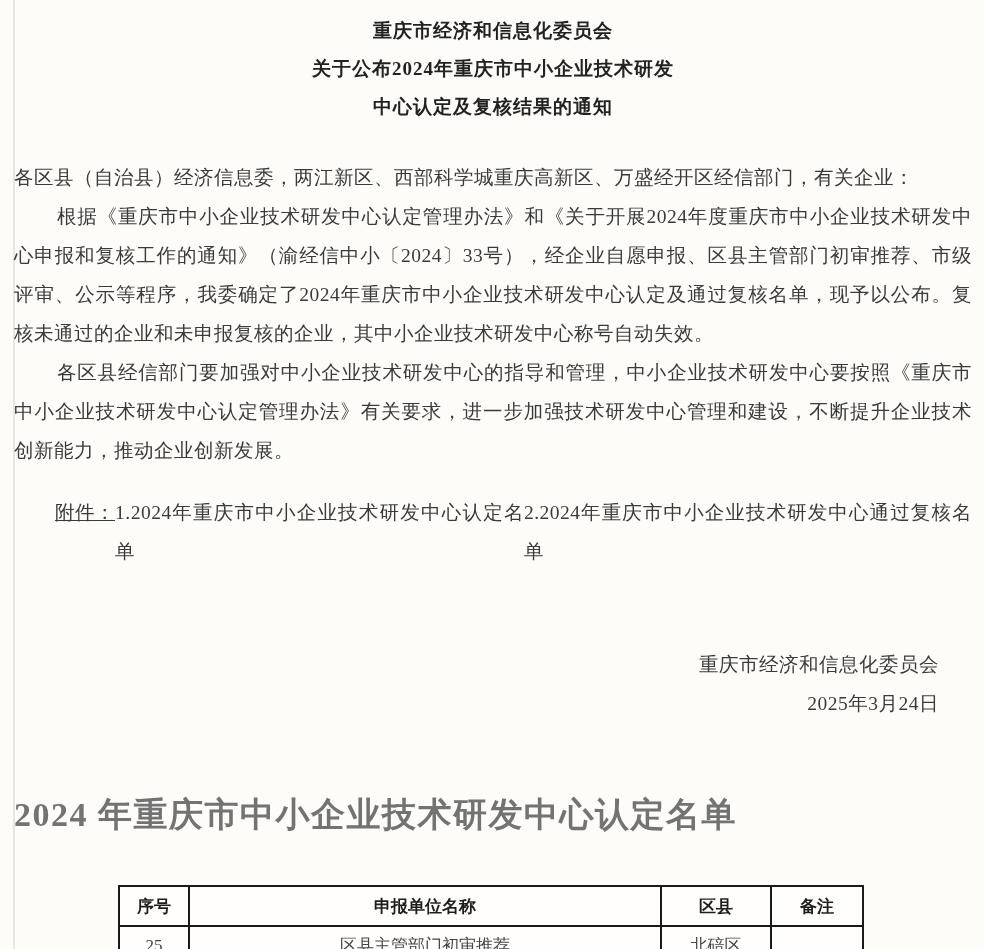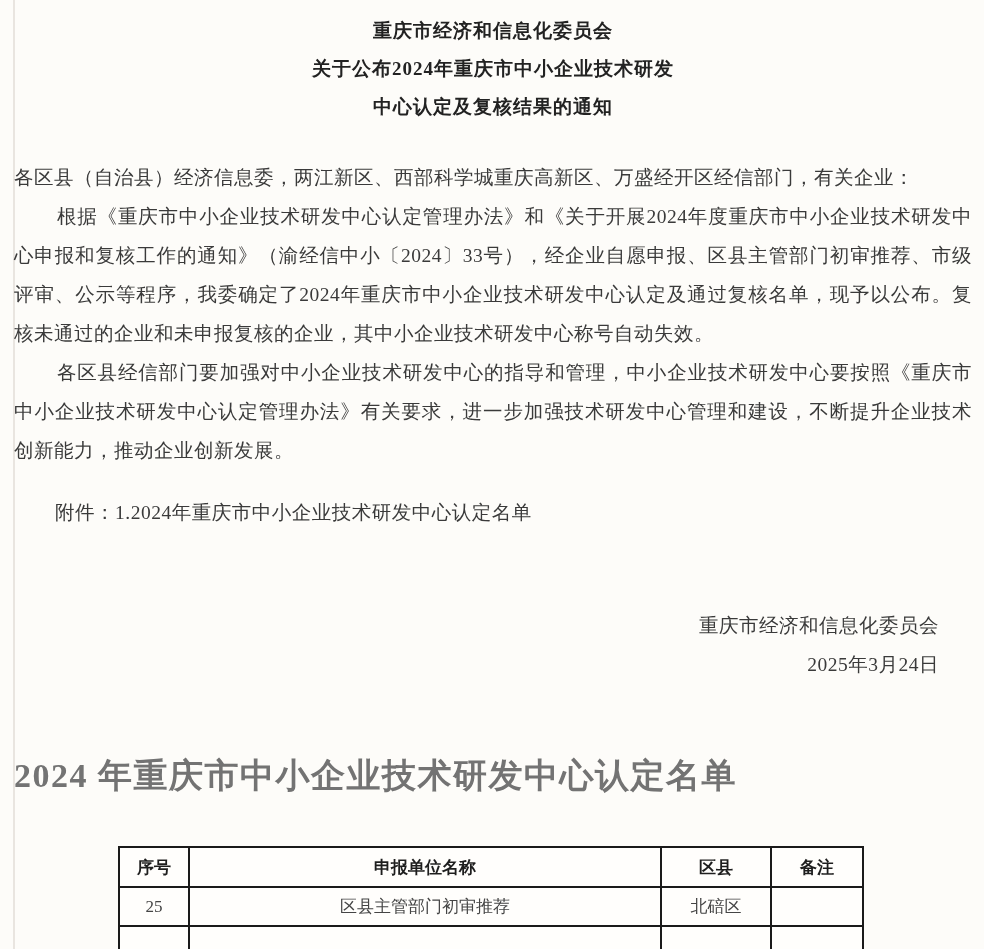--- a/index.html
+++ b/index.html
@@ -40,21 +40,21 @@
     text-align: justify;
   }
   .salutation { margin-top: 32px; }
   .para { text-indent: 2.2em; }
   .attachments {
     margin-top: 23px;
     margin-left: 41px;
     display: flex;
     align-items: flex-start;
   }
-  .attachments .label { white-space: nowrap; }
+  .attachments .label { white-space: nowrap; text-decoration: underline; }
   .attachment-items { display: flex; flex-direction: row; }
   .signature-block {
     margin-top: 74px;
     text-align: right;
     padding-right: 33px;
   }
   .annex-heading {
     margin-top: 67px;
     text-align: left;
     font-size: 34px;
@@ -110,20 +110,21 @@
     <div class="body-text salutation">各区县（自治县）经济信息委，两江新区、西部科学城重庆高新区、万盛经开区经信部门，有关企业：</div>
 
     <div class="body-text para">根据《重庆市中小企业技术研发中心认定管理办法》和《关于开展2024年度重庆市中小企业技术研发中心申报和复核工作的通知》（渝经信中小〔2024〕33号），经企业自愿申报、区县主管部门初审推荐、市级评审、公示等程序，我委确定了2024年重庆市中小企业技术研发中心认定及通过复核名单，现予以公布。复核未通过的企业和未申报复核的企业，其中小企业技术研发中心称号自动失效。</div>
 
     <div class="body-text para">各区县经信部门要加强对中小企业技术研发中心的指导和管理，中小企业技术研发中心要按照《重庆市中小企业技术研发中心认定管理办法》有关要求，进一步加强技术研发中心管理和建设，不断提升企业技术创新能力，推动企业创新发展。</div>
 
     <div class="body-text attachments">
       <span class="label">附件：</span>
       <span class="attachment-items">
         <span>1.2024年重庆市中小企业技术研发中心认定名单</span>
+        <span>2.2024年重庆市中小企业技术研发中心通过复核名单</span>
       </span>
     </div>
 
     <div class="body-text signature-block">
       <div>重庆市经济和信息化委员会</div>
       <div>2025年3月24日</div>
     </div>
 
     <div class="annex-heading">2024 年重庆市中小企业技术研发中心认定名单</div>
 

